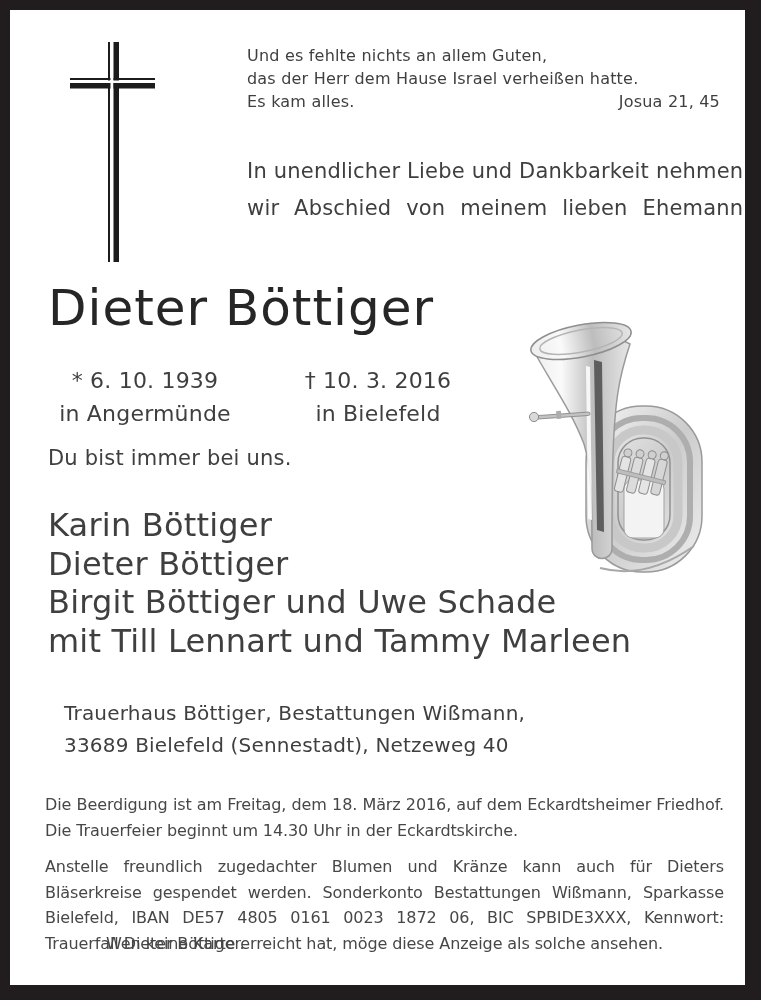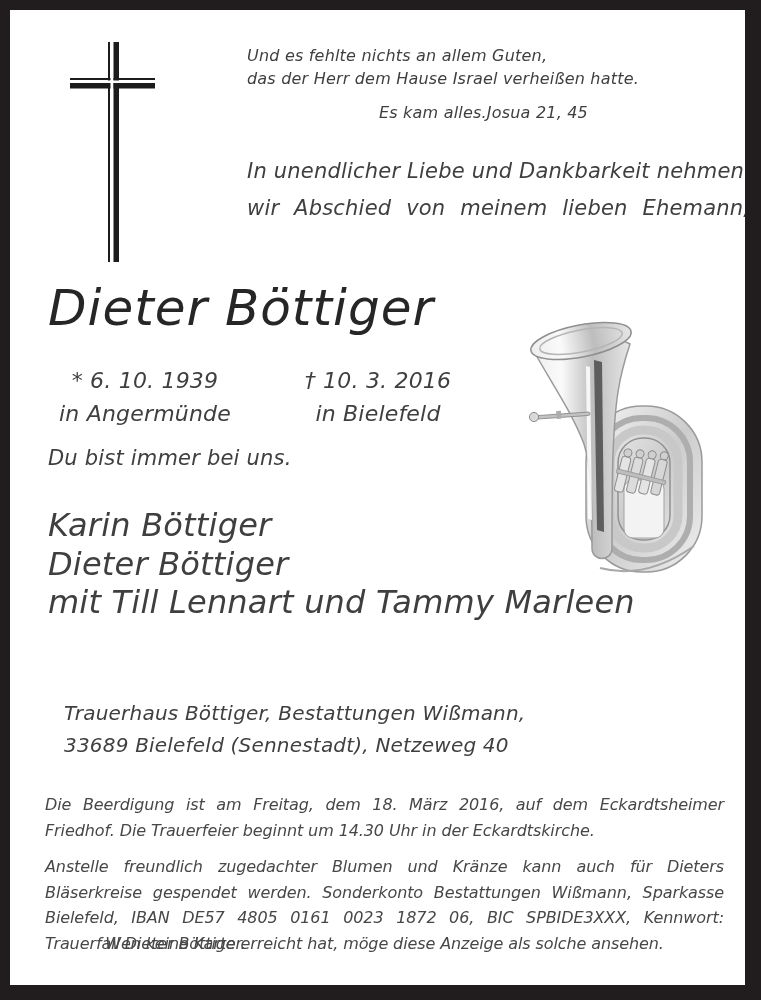--- a/index.html
+++ b/index.html
@@ -12,31 +12,30 @@
     height: 1000px;
     background: #ffffff;
     border-style: solid;
     border-color: #211d1e;
     border-width: 10px 16px 15px 10px;
     overflow: hidden;
   }
 
   .txt {
     position: absolute;
-    font-style: italic;
     color: #3f3f3f;
     letter-spacing: 0.2px;
   }
 
   
   .cross { position: absolute; left: 60px; top: 28px; }
 
   
   .quote { left: 237px; top: 34px; width: 473px; font-size: 16px; line-height: 23px; }
-  .quote-lastrow { display: flex; justify-content: center; margin-top: 11px; }
+  .quote-lastrow { display: flex; justify-content: space-between; }
 
   
   .intro { left: 237px; top: 143px; width: 472px; font-size: 21px; line-height: 37px; white-space: nowrap; }
   .intro .spread { word-spacing: 8px; }
 
   
   .deceased-name {
     left: 38px; top: 266px;
     font-size: 50px;
     line-height: 64px;
@@ -164,20 +163,21 @@
     </g>
 
     <path d="M 72,248 Q 118,260 166,226" fill="none" stroke="#a8a8a8" stroke-width="2"></path>
   </svg>
 
   <div class="txt farewell">Du bist immer bei uns.</div>
 
   <div class="txt mourners">
     <div>Karin Böttiger</div>
     <div>Dieter Böttiger</div>
+    <div>Birgit Böttiger und Uwe Schade</div>
     <div>mit Till Lennart und Tammy Marleen</div>
   </div>
 
   <div class="txt address">
     <div>Trauerhaus Böttiger, Bestattungen Wißmann,</div>
     <div>33689 Bielefeld (Sennestadt), Netzeweg 40</div>
   </div>
 
   <div class="txt small-par par-funeral">Die Beerdigung ist am Freitag, dem 18. März 2016, auf dem Eckardtsheimer Friedhof. Die Trauerfeier beginnt um 14.30 Uhr in der Eckardtskirche.</div>
 

